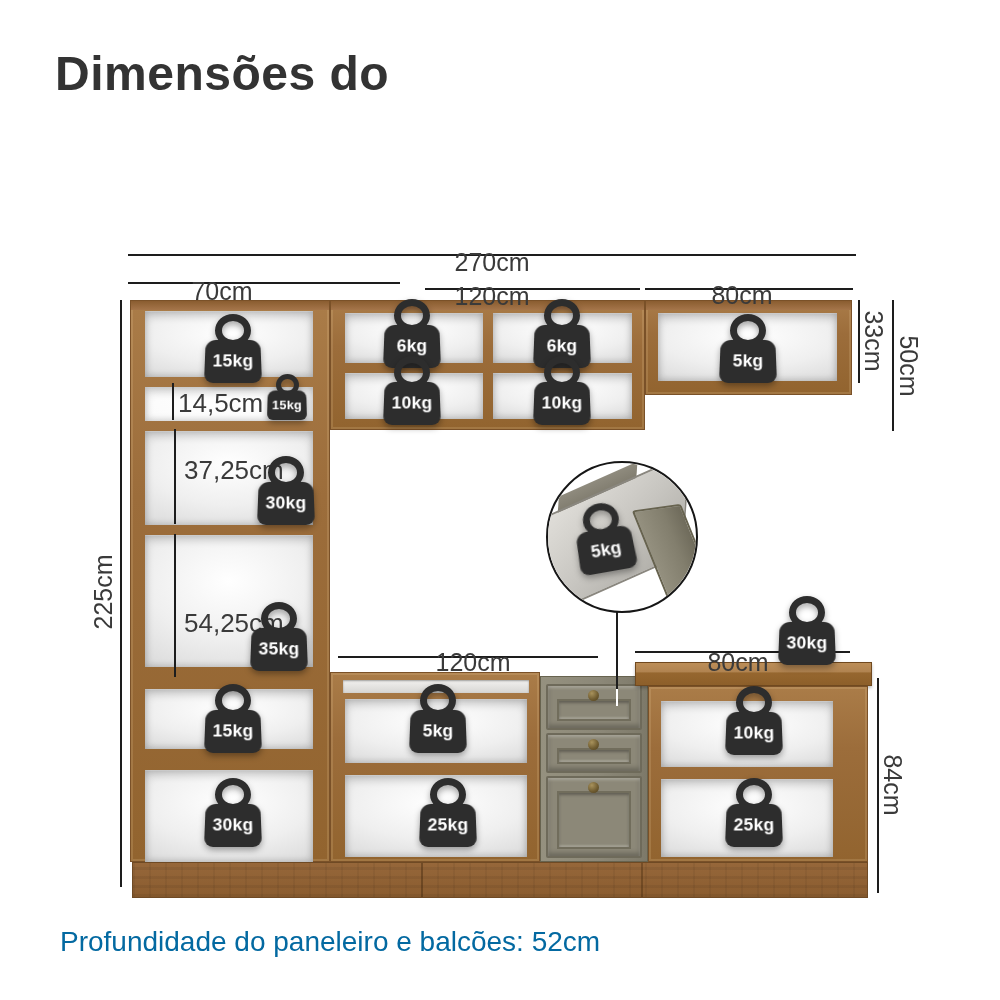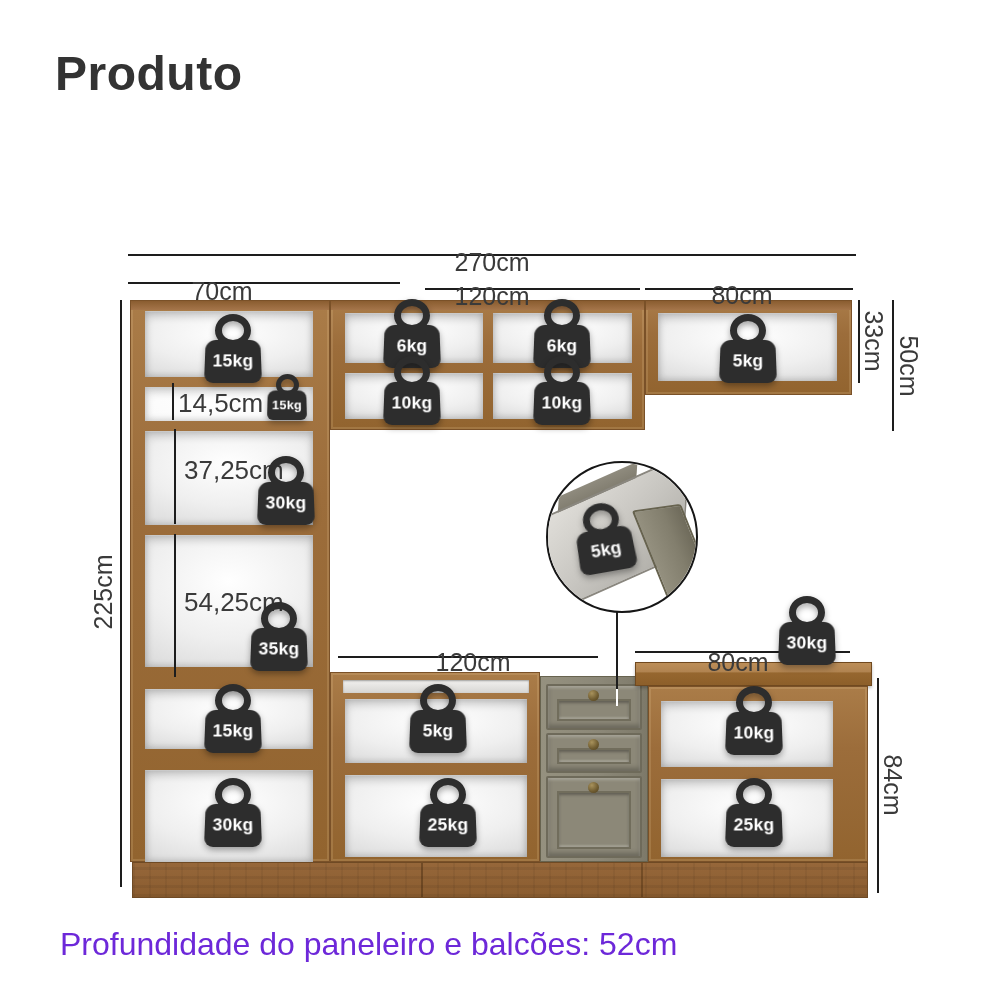--- a/index.html
+++ b/index.html
@@ -4,21 +4,21 @@
 <style>
   html,body{margin:0;padding:0;background:#ffffff;}
   .stage{
     position:relative;width:1000px;height:1000px;background:#ffffff;overflow:hidden;
     font-family:"Liberation Sans","DejaVu Sans",sans-serif;color:#3a3a3a;
   }
   
   .title{position:absolute;left:55px;top:38px;margin:0;font-size:48px;line-height:1.5;
          font-weight:bold;color:#333333;letter-spacing:.5px;}
   .title span{display:block;}
-  .footer-note{position:absolute;top:926px;font-size:32px;color:#6d28d9;white-space:nowrap;}
+  .footer-note{position:absolute;top:926px;font-size:28px;color:#0369a1;white-space:nowrap;}
   .footer-left{left:60px;}
   .footer-right{left:588px;}
 
   
   .cab{position:absolute;box-sizing:border-box;
        background:linear-gradient(180deg,#aa7c48 0%,#9c6d3b 35%,#92642f 100%);
        border:1px solid #7a5128;box-shadow:inset 0 0 0 2px rgba(255,225,180,.15);}
   .cavity{position:absolute;box-sizing:border-box;
        background:radial-gradient(120% 110% at 50% 35%, #ffffff 0%, #efefef 40%, #d6d6d6 78%, #c2c2c2 100%);
        box-shadow:inset 0 4px 10px rgba(0,0,0,.22), inset 0 -2px 6px rgba(0,0,0,.12), inset 0 1px 0 rgba(255,255,255,.7);}
@@ -81,21 +81,21 @@
   .drawer-front-iso{position:absolute;right:-6px;top:40px;width:44px;height:112px;border-radius:3px;
         background:linear-gradient(90deg,#94907f 0%,#827e6d 60%,#6f6b5b 100%);border:2px solid #67634f;
         transform:rotate(-22deg) skewY(14deg);}
 </style>
 </head>
 <body>
 
 <div class="stage">
 
   <h1 class="title">
-    <span>Produto</span>
+    <span>Dimensões do</span>
   </h1>
 
   <div class="cab" style="left:130px;top:300px;width:200px;height:562px;">
     <div class="cap"></div>
     <div class="cavity" style="left:14px;top:10px;right:16px;height:66px;"></div>
     <div class="cavity bright" style="left:14px;top:86px;right:16px;height:34px;"></div>
     <div class="cavity" style="left:14px;top:130px;right:16px;height:94px;"></div>
     <div class="cavity" style="left:14px;top:234px;right:16px;height:132px;"></div>
     <div class="cavity" style="left:14px;top:388px;right:16px;height:60px;"></div>
     <div class="cavity" style="left:14px;top:469px;right:16px;height:92px;"></div>
@@ -163,21 +163,21 @@
 
   <div class="dlabel ctr" style="left:492px;top:224px;">270cm</div>
   <div class="dlabel ctr" style="left:222px;top:253px;">70cm</div>
   <div class="dlabel ctr" style="left:492px;top:258px;">120cm</div>
   <div class="dlabel ctr" style="left:742px;top:257px;">80cm</div>
   <div class="dlabel rot" style="left:873px;top:341px;">33cm</div>
   <div class="dlabel rot" style="left:908px;top:366px;">50cm</div>
   <div class="dlabel rotccw" style="left:103px;top:592px;">225cm</div>
   <div class="dlabel inner" style="left:178px;top:388px;">14,5cm</div>
   <div class="dlabel inner" style="left:184px;top:455px;">37,25cm</div>
-  <div class="dlabel inner" style="left:184px;top:587px;text-align:right;">54,25cm</div>
+  <div class="dlabel inner" style="left:184px;top:608px;text-align:right;">54,25cm</div>
   <div class="dlabel ctr" style="left:473px;top:624px;">120cm</div>
   <div class="dlabel ctr" style="left:738px;top:624px;">80cm</div>
   <div class="dlabel rot" style="left:892px;top:785px;">84cm</div>
 
   <div class="weight" style="left:204px;top:314px;">
     <span class="ring"></span>
     <span class="body">15kg</span>
   </div>
   <div class="weight sm" style="left:267px;top:374px;">
     <span class="ring"></span>

